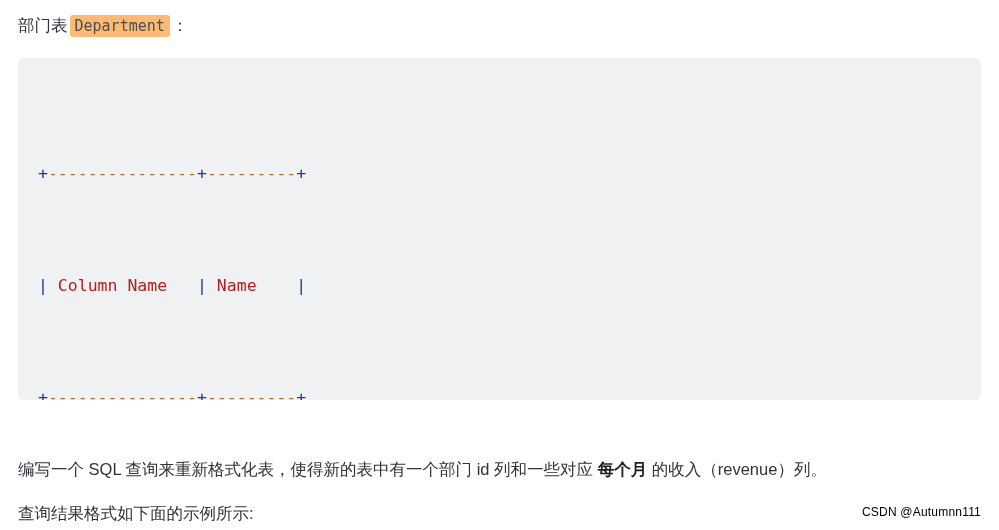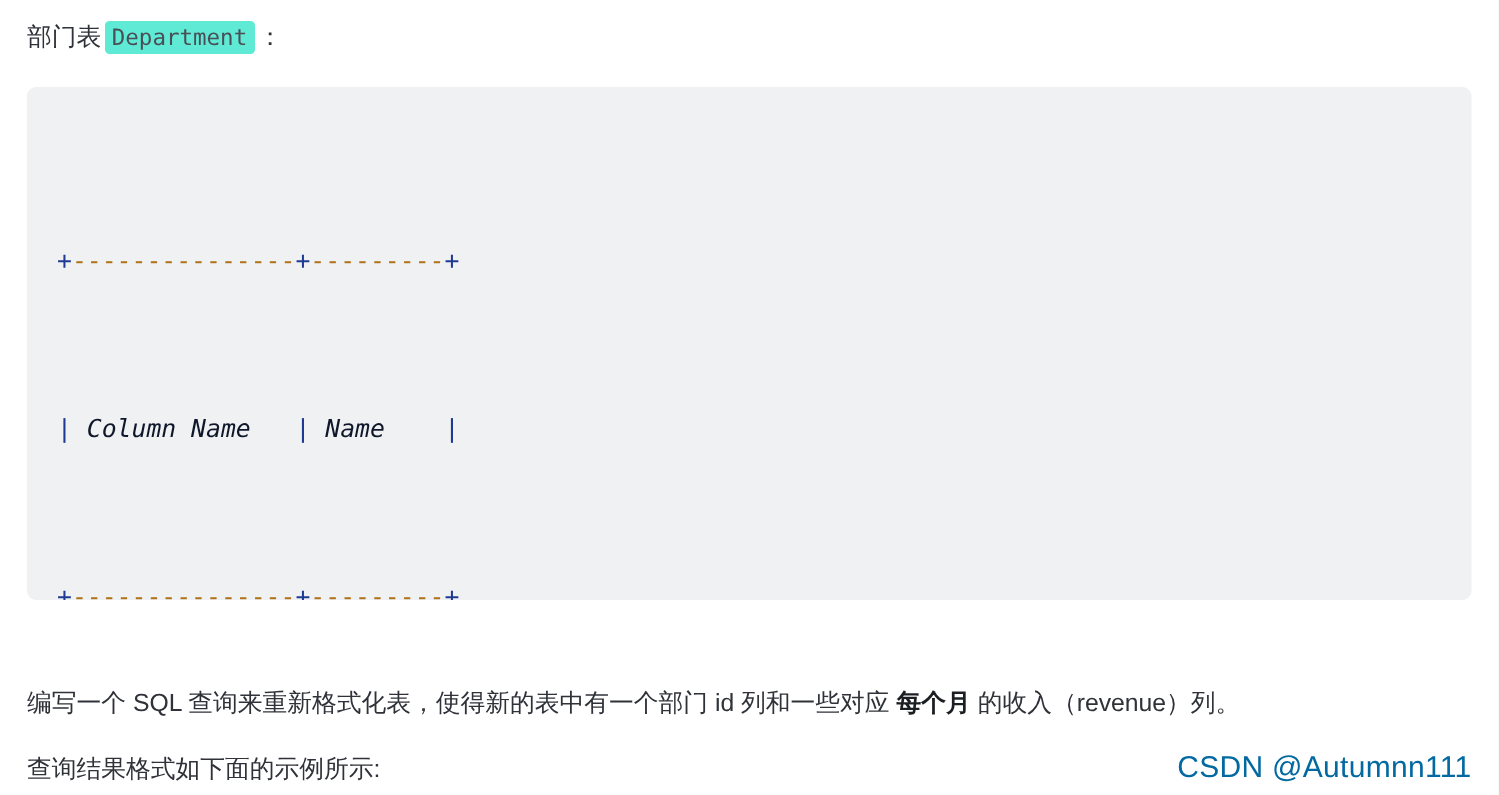--- a/index.html
+++ b/index.html
@@ -32,21 +32,21 @@
     color: #2f3238;
     white-space: nowrap;
   }
   .heading-line .cn {
     font-family: Liberation Mono, monospace;
   }
   .inline-code {
     display: inline-block;
     font-family: "DejaVu Sans Mono", "Liberation Mono", monospace;
     font-size: 15px;
-    background: #5eead4;
+    background: #fdba74;
     color: #4a4f57;
     border-radius: 3px;
     padding: 1px 5px;
     margin: 0 2px;
     line-height: 20px;
     vertical-align: baseline;
   }
   .colon {
     font-size: 16.5px;
   }
@@ -72,43 +72,43 @@
     padding-left: 20px;
     white-space: pre;
   }
   .code-line {
     white-space: pre;
     height: 28px;
   }
   .pipe { color: #1f3a93; }
   .plus { color: #1f3a93; }
   .dash { color: #b07219; }
-  .tok  { color: #0f172a; font-style: italic; }
+  .tok  { color: #b91c1c; }
 
   
   .para {
     position: absolute;
     left: 18px;
     font-size: 16.5px;
     line-height: 26px;
     color: #2f3238;
     white-space: nowrap;
   }
   .para-1 { top: 456px; }
   .para-2 { top: 500px; }
   .para strong { font-weight: bold; color: #1b1f24; }
 
   
   .watermark {
     position: absolute;
     right: 18px;
     top: 501px;
-    font-size: 20px;
+    font-size: 12px;
     line-height: 22px;
-    color: #0369a1;
+    color: #000000;
     letter-spacing: 0.2px;
     white-space: nowrap;
     user-select: none;
   }
 </style>
 </head>
 <body>
 
 <div class="page">
 

